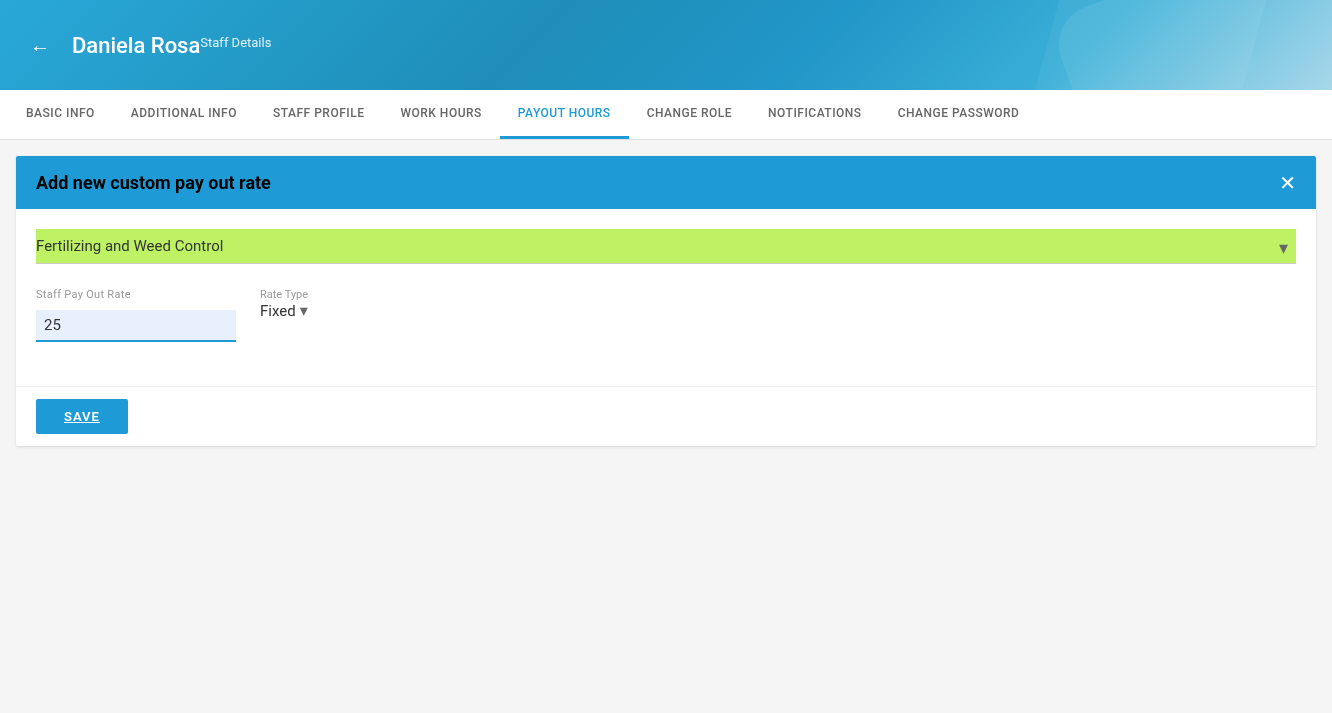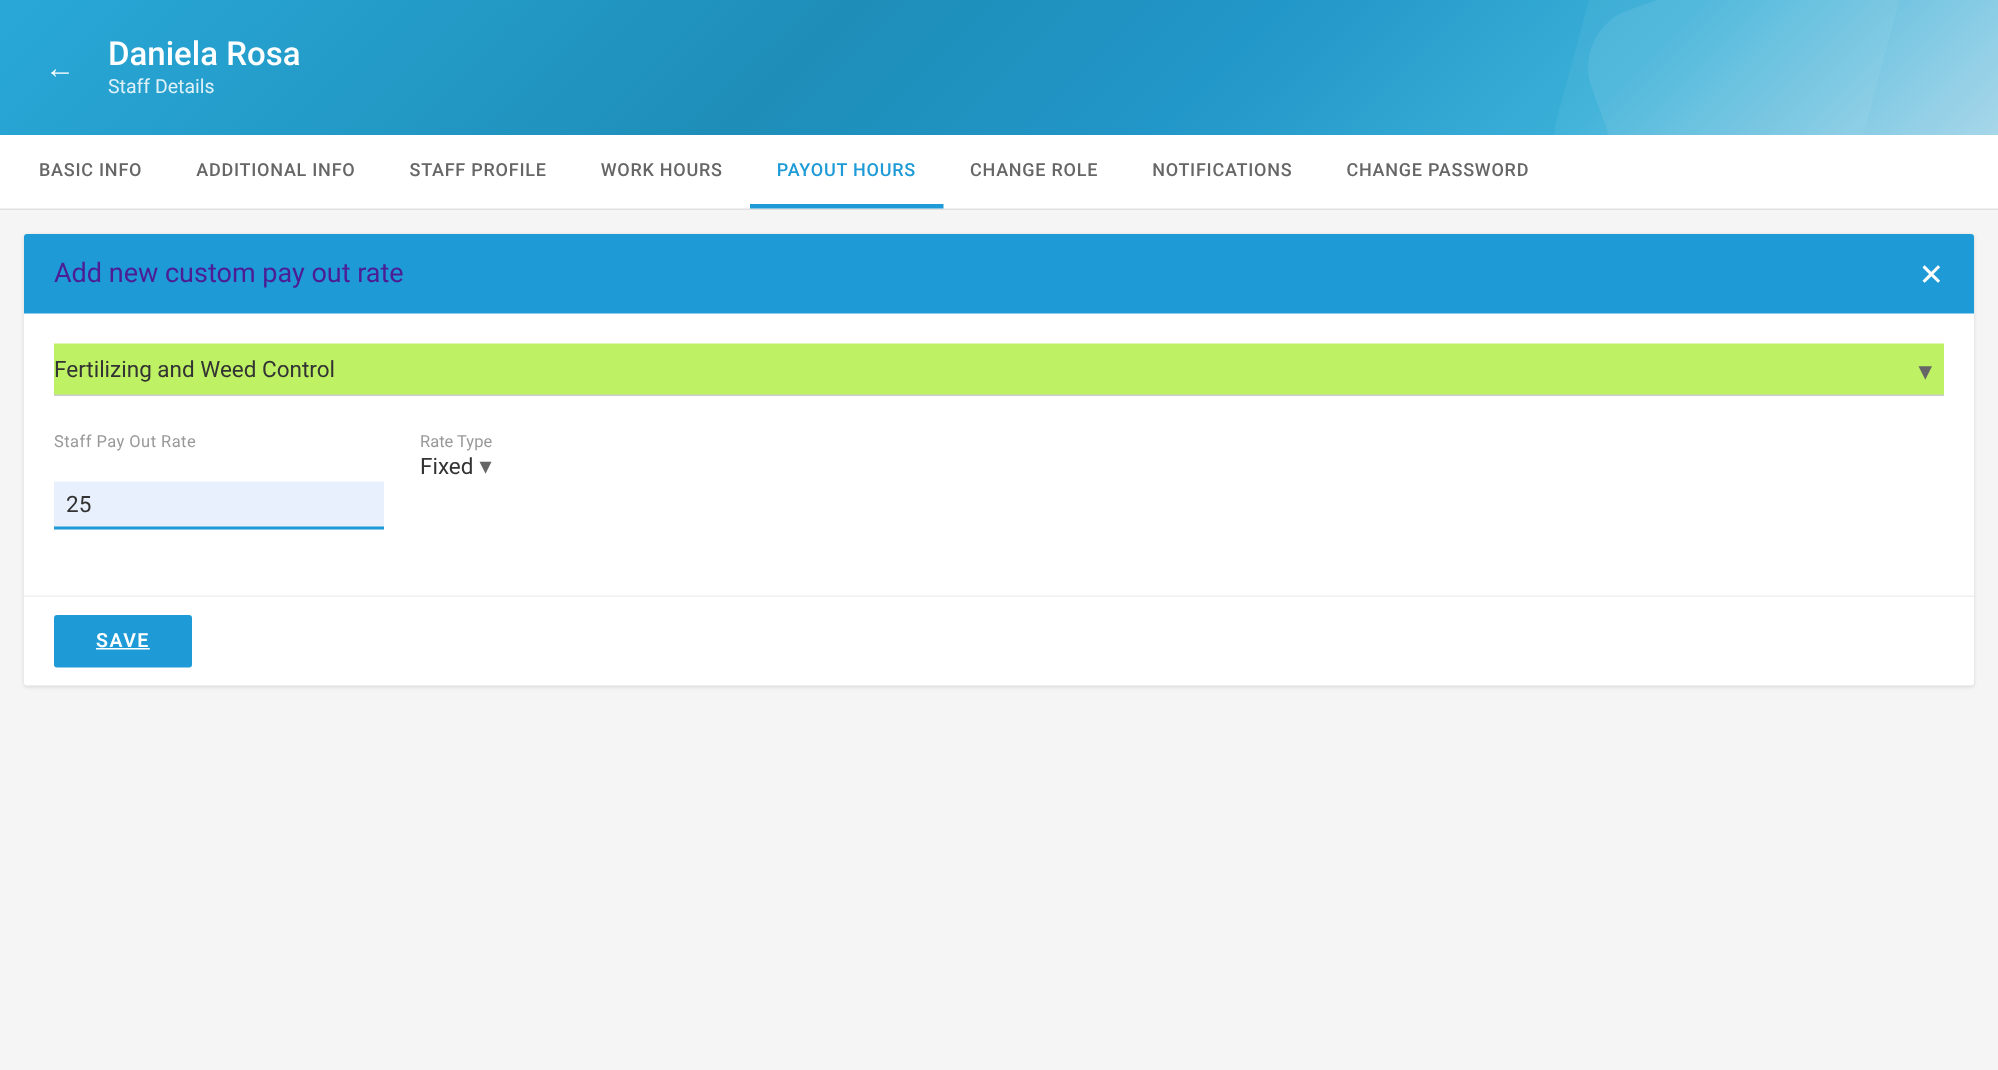--- a/index.html
+++ b/index.html
@@ -52,21 +52,21 @@
       cursor: pointer;
       font-size: 20px;
       width: 32px;
       height: 32px;
       display: flex;
       align-items: center;
       justify-content: center;
       flex-shrink: 0;
     }
 
-    .header-text { display: flex; flex-direction: column; }
+    .header-text { display: flex; flex-direction: row; }
 
     .header-title {
       color: white;
       font-size: 22px;
       font-weight: 500;
     }
 
     .header-subtitle {
       color: rgba(255,255,255,0.85);
       font-size: 13px;
@@ -121,23 +121,23 @@
 
     .card-header {
       background: #1e9bd7;
       padding: 16px 20px;
       display: flex;
       align-items: center;
       justify-content: space-between;
     }
 
     .card-header-title {
-      color: #4c1d95;
+      color: #000000;
       font-size: 18px;
-      font-weight: 400;
+      font-weight: 700;
     }
 
     .card-close-btn {
       color: white;
       font-size: 20px;
       cursor: pointer;
       line-height: 1;
     }
 
     .card-body {
@@ -177,37 +177,37 @@
     .fields-row {
       display: flex;
       gap: 24px;
       align-items: flex-start;
       margin-bottom: 24px;
     }
 
     .field-group {
       display: flex;
       flex-direction: column;
-      gap: 20px;
+      gap: 9px;
     }
 
     .field-label {
       font-size: 11px;
       color: #999;
       letter-spacing: 0.3px;
     }
 
     .field-input {
       background: #e8f0fe;
       border: none;
       border-bottom: 2px solid #1e9bd7;
       padding: 6px 8px;
       font-size: 15px;
       color: #333;
-      width: 220px;
+      width: 200px;
       outline: none;
     }
 
     .rate-type-wrapper {
       display: flex;
       flex-direction: column;
       gap: 0;
     }
 
     .rate-type-label {

